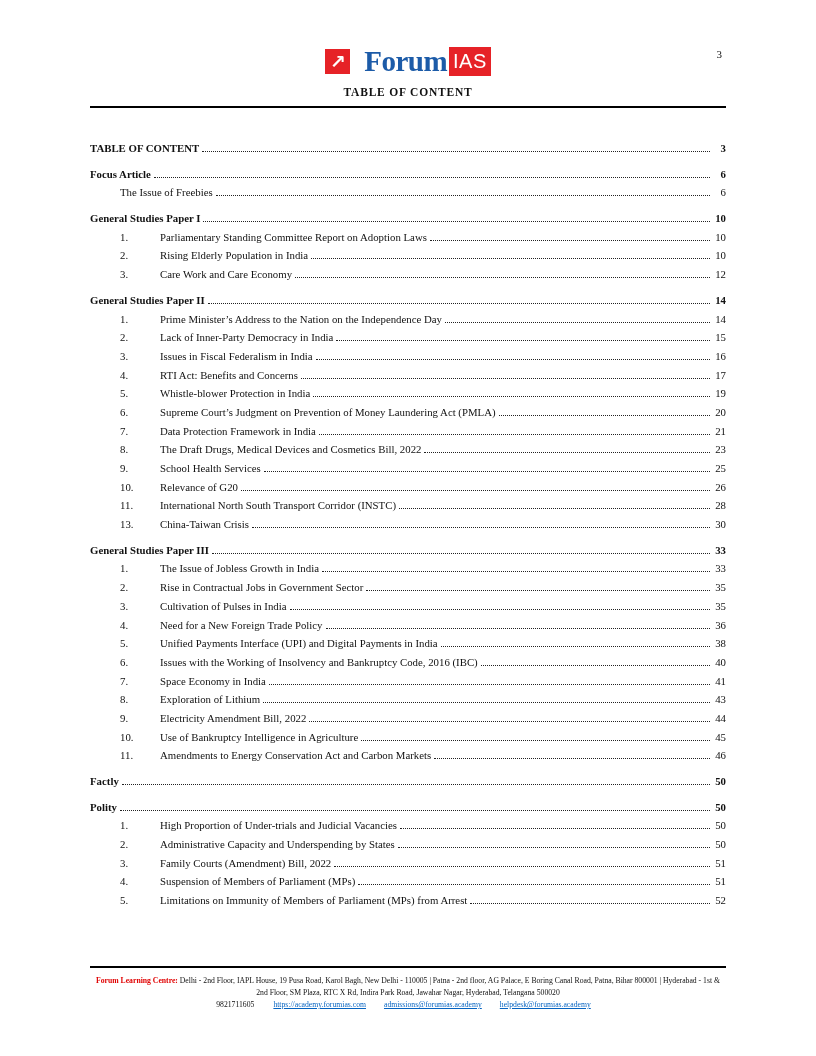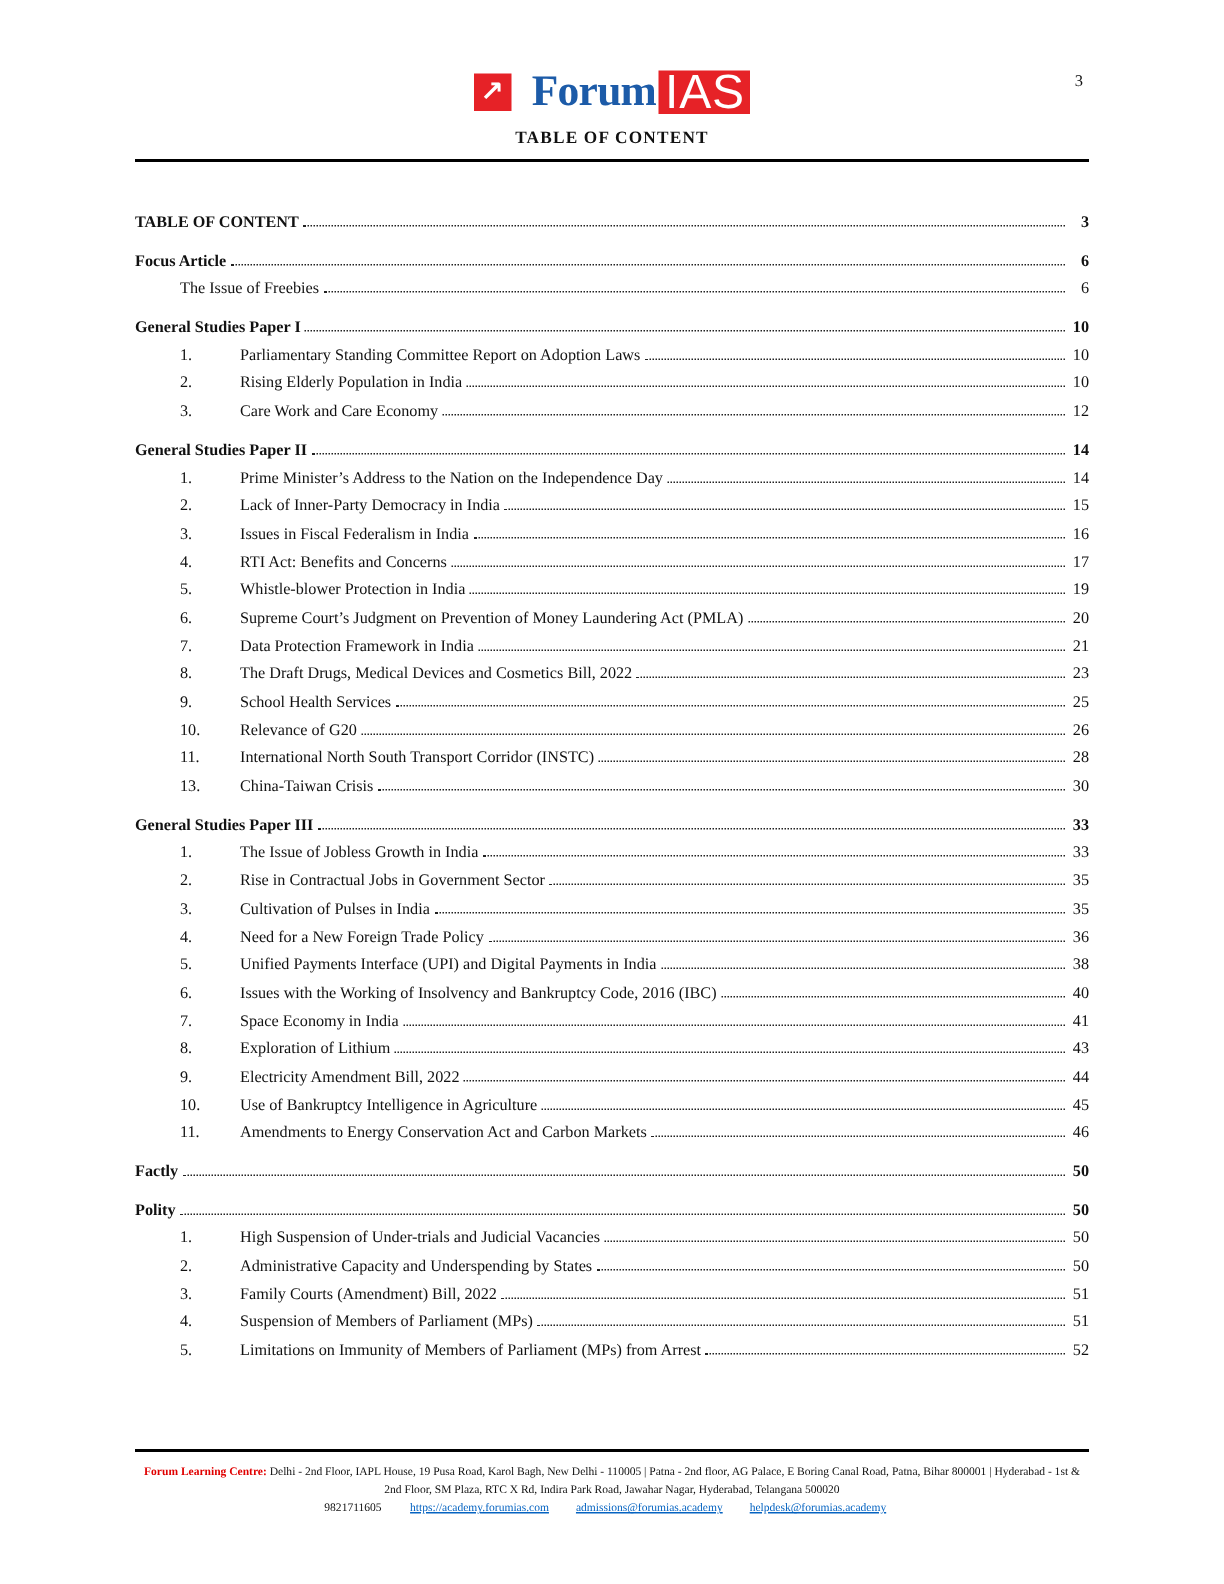--- a/index.html
+++ b/index.html
@@ -38,21 +38,21 @@
     color:var(--logo-blue);
     font-weight:bold;font-size:29px;line-height:1;
     letter-spacing:-0.5px;
     margin:0 2px 0 14px;
     font-family:"Liberation Serif", serif;
   }
   .logo-ias{
     display:inline-flex;align-items:center;justify-content:center;
     background:var(--logo-red);color:#ffffff;
     font-family:"Liberation Sans", sans-serif;
-    font-size:32px;font-weight:500;line-height:1;
+    font-size:20px;font-weight:500;line-height:1;
     height:29px;padding:0 4px;letter-spacing:0.5px;
   }
   .doc-title{
     text-align:center;
     font-weight:bold;font-size:11.5px;letter-spacing:0.8px;
     margin-top:8px;
   }
   .header-rule{
     margin:8px 90px 0 90px;
     border:none;border-top:2.2px solid #000000;
@@ -311,21 +311,21 @@
       <span class="page-col">50</span>
     </div>
       <div class="toc-row section">
 
       <span class="label">Polity</span>
       <span class="dots"></span>
       <span class="page-col">50</span>
     </div>
       <div class="toc-row num">
       <span class="num-col">1.</span>
-      <span class="label">High Suspension of Under-trials and Judicial Vacancies</span>
+      <span class="label">High Proportion of Under-trials and Judicial Vacancies</span>
       <span class="dots"></span>
       <span class="page-col">50</span>
     </div>
       <div class="toc-row num">
       <span class="num-col">2.</span>
       <span class="label">Administrative Capacity and Underspending by States</span>
       <span class="dots"></span>
       <span class="page-col">50</span>
     </div>
       <div class="toc-row num">

